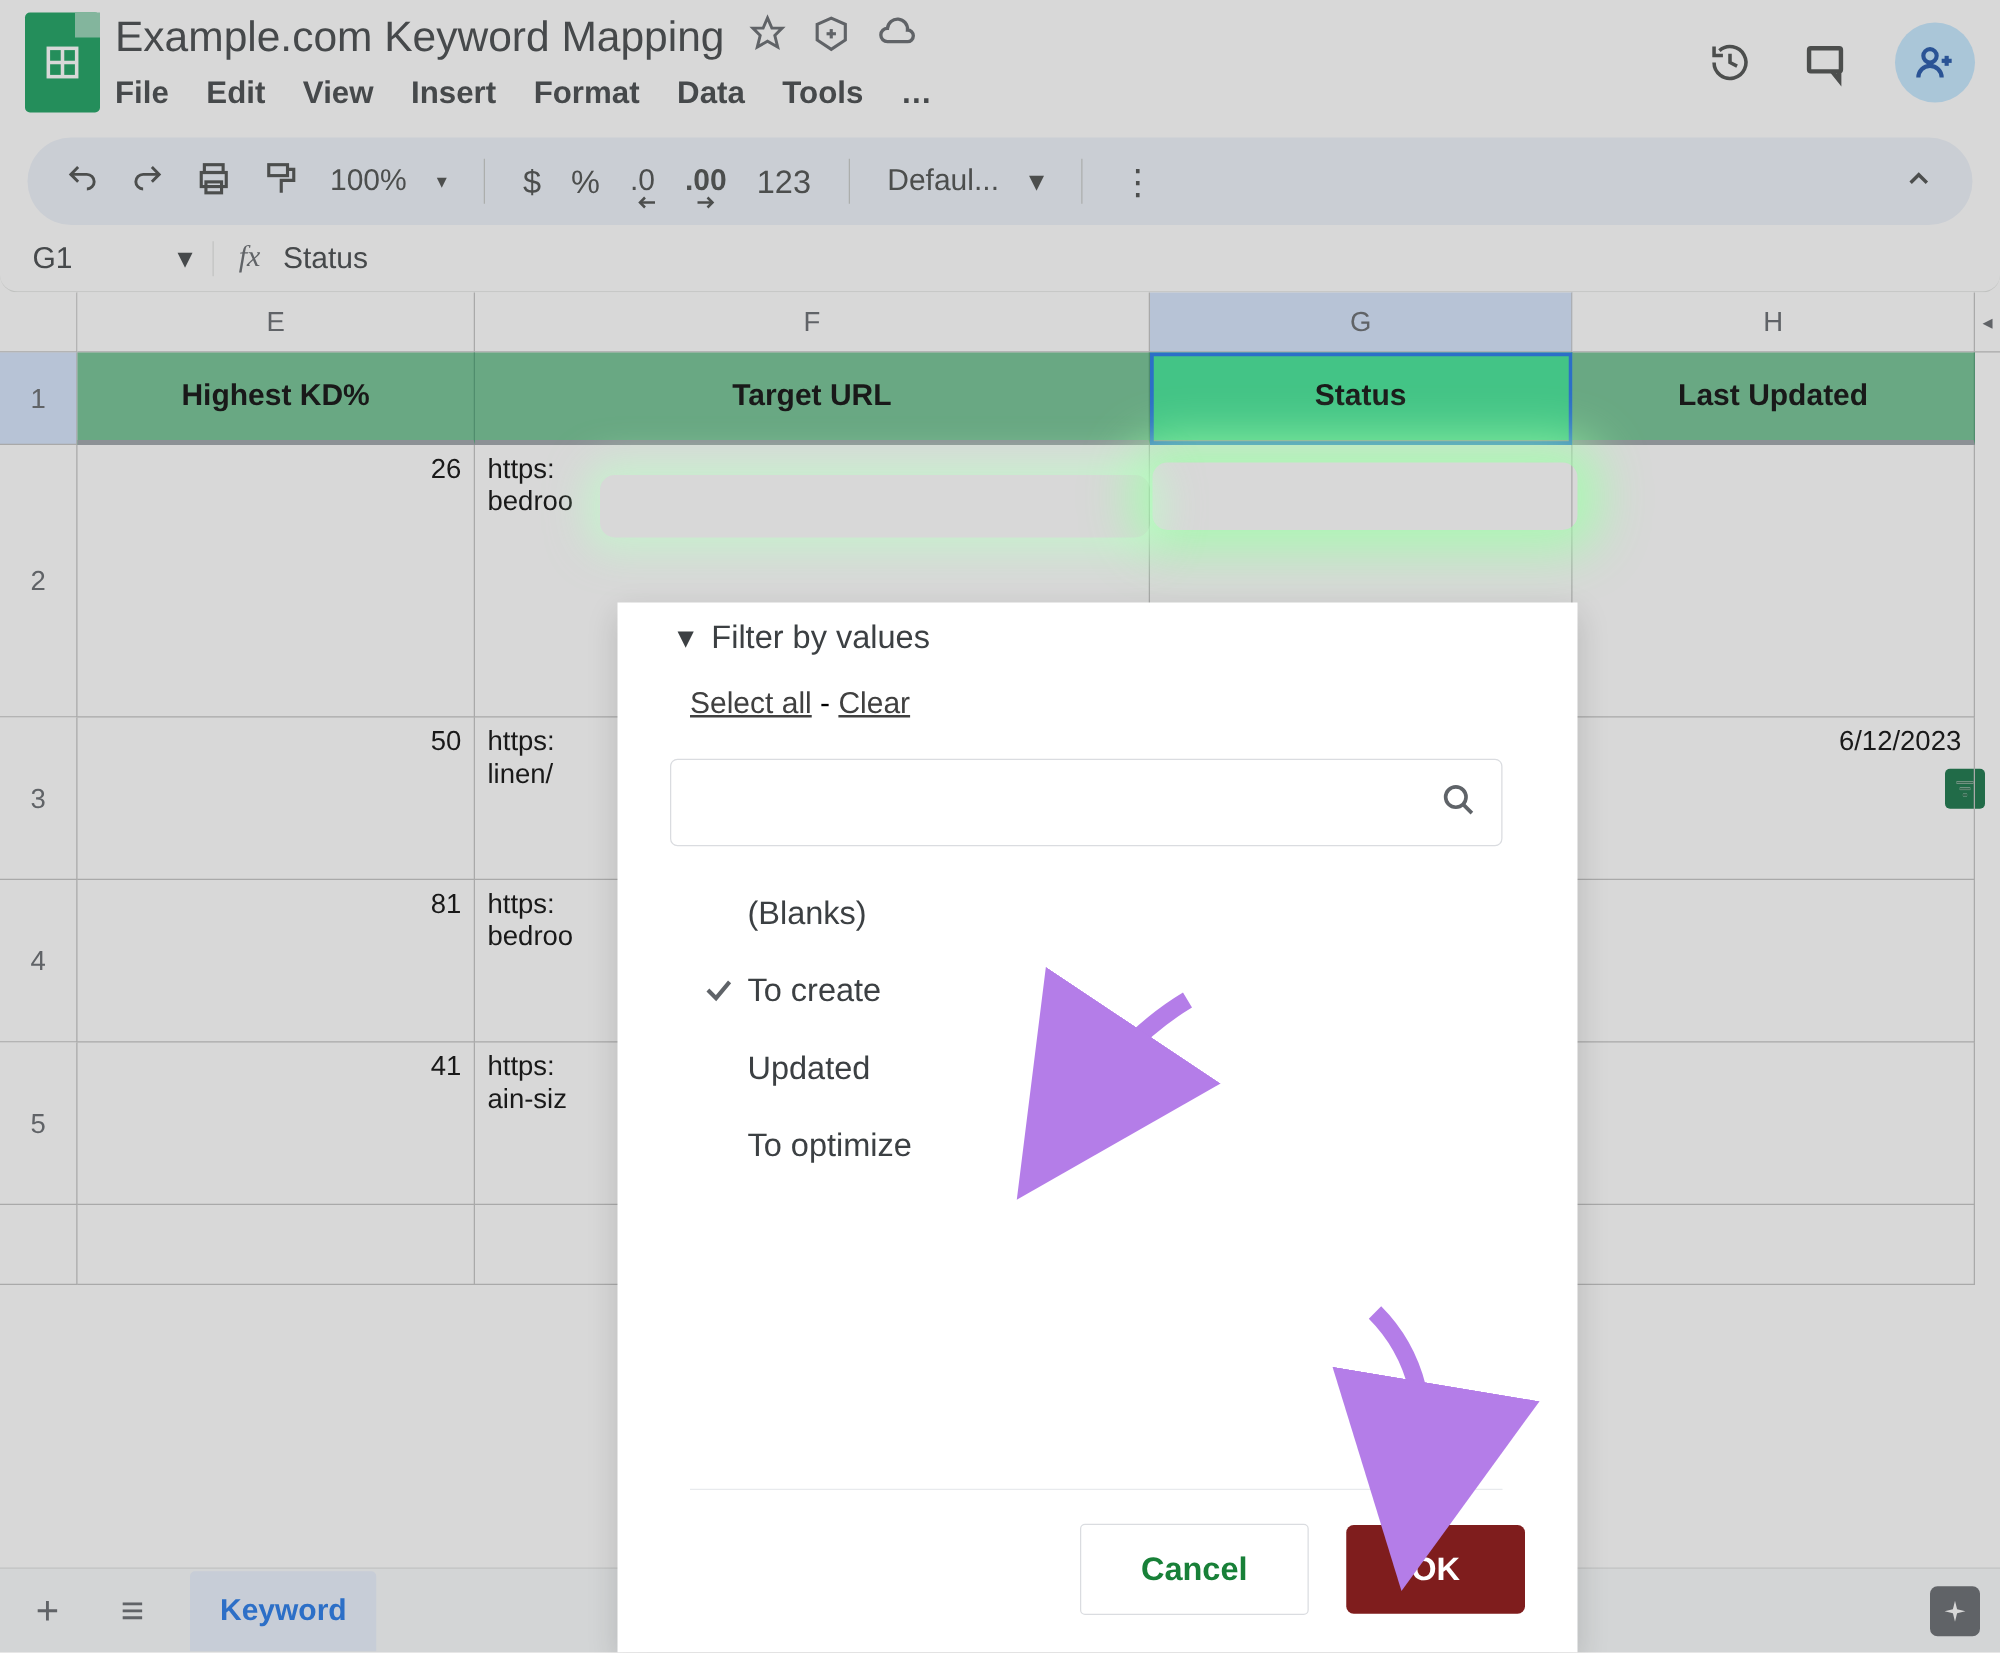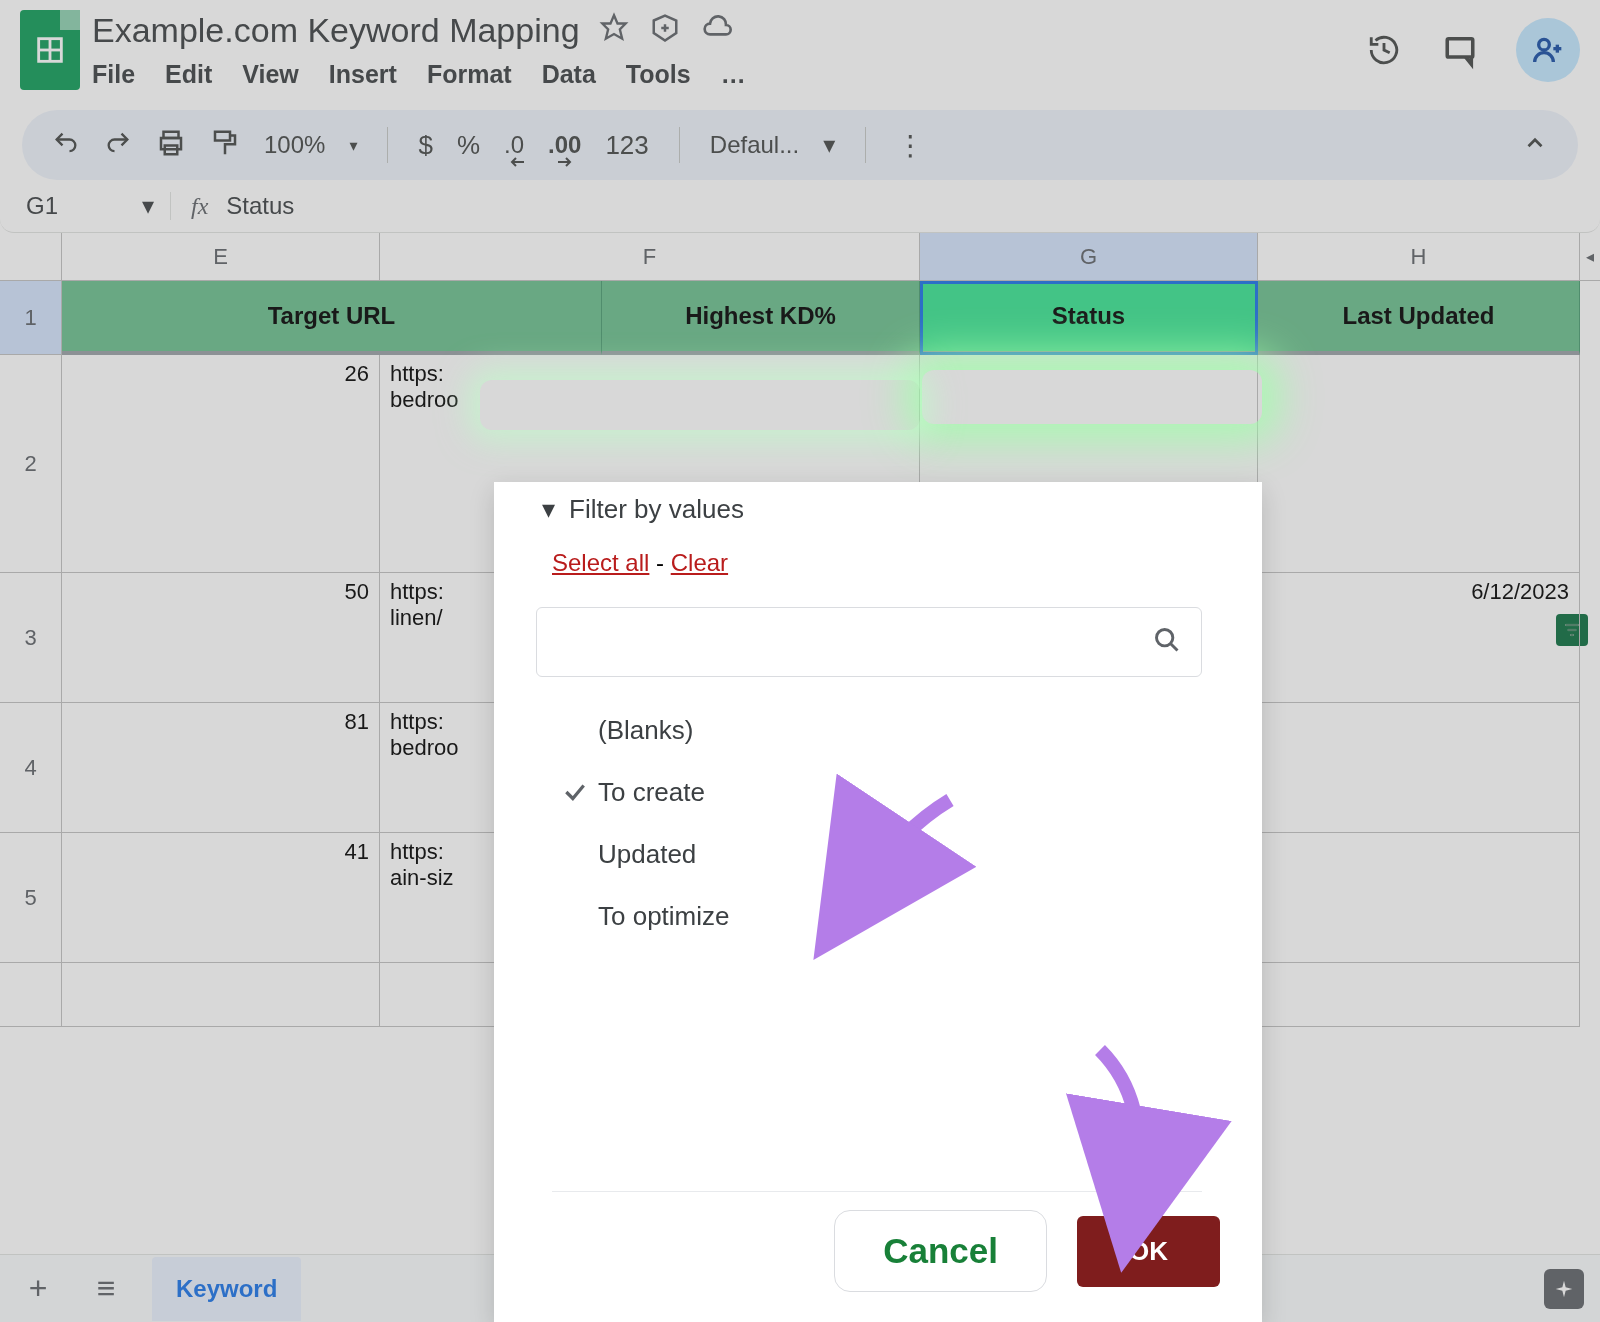--- a/index.html
+++ b/index.html
@@ -70,30 +70,30 @@
   
   .glow-g { position:absolute; top:370px; left:922px; width:340px; height:54px; pointer-events:none;
     box-shadow: 0 0 40px 18px rgba(160,255,170,0.8); border-radius:12px; z-index:7;}
   .glow-f { position:absolute; top:380px; left:480px; width:440px; height:50px; pointer-events:none;
     box-shadow: 0 0 30px 12px rgba(190,255,200,0.6); border-radius:12px; z-index:7;}
 
   
   .filter-popup { position:absolute; top:482px; left:494px; width:768px; height:840px; background:#fff; z-index:20; box-shadow:0 8px 24px rgba(0,0,0,0.15);}
   .fp-head { display:flex; align-items:center; gap:14px; padding:12px 26px 18px 48px; font-size:26px; color:#3c4043;}
   .fp-links { padding:6px 26px 18px 58px; font-size:24px;}
-  .fp-links a { color:#b91c1c; text-decoration:underline; cursor:pointer;}
+  .fp-links a { color:#404040; text-decoration:underline; cursor:pointer;}
   .fp-search { margin:12px 60px 18px 42px; border:1px solid #dadce0; border-radius:6px; height:70px; display:flex; align-items:center; padding:0 20px;}
   .fp-search input { border:none; flex:1; font-size:22px; outline:none;}
   .fp-search .sico { color:#5f6368;}
   .fp-items { padding:4px 0 0 58px;}
   .fp-item { display:flex; align-items:center; height:62px; font-size:26px; color:#3c4043;}
   .fp-item .chk { width:46px; display:flex; justify-content:center; color:#5f6368;}
   .fp-footer { position:absolute; bottom:30px; right:42px; display:flex; gap:30px; align-items:center;}
   .fp-divider { position:absolute; bottom:130px; left:58px; right:60px; height:1px; background:#e8eaed;}
-  .btn-cancel { border:1px solid #dadce0; background:#fff; color:#188038; font-size:35px; padding:20px 48px; border-radius:16px; font-weight:bold;}
+  .btn-cancel { border:1px solid #dadce0; background:#fff; color:#188038; font-size:26px; padding:20px 48px; border-radius:4px; font-weight:bold;}
   .btn-ok { background:#7f1d1d; color:#fff; font-size:26px; padding:20px 52px; border-radius:6px; border:none; font-weight:bold;}
 
   
   .arrow { position:absolute; z-index:30; pointer-events:none;}
   svg { overflow: visible; }
 </style>
 </head>
 <body>
 
 <div class="header">
@@ -217,32 +217,32 @@
     <div class="row-hdr-space"></div>
     <div class="col-hdr col-E">E</div>
     <div class="col-hdr col-F">F</div>
     <div class="col-hdr col-G sel">G</div>
     <div class="col-hdr col-H">H</div>
     <div class="row-scroll-ind">◂</div>
   </div>
 
   <div class="data-row">
     <div class="row-hdr sel" style="height:74px;">1</div>
-    <div class="hdrcell col-F">
-      <span>Target URL</span>
+    <div class="hdrcell col-E">
+      <span>Highest KD%</span>
       <span class="filter-ico">
           <svg width="20" height="20" viewBox="0 0 24 24" fill="none" stroke="#2a6b4b" stroke-width="2">
             <line x1="4" y1="6" x2="20" y2="6"></line>
             <line x1="7" y1="12" x2="17" y2="12"></line>
             <line x1="10" y1="18" x2="14" y2="18"></line>
           </svg>
         </span>
     </div>
-    <div class="hdrcell col-E">
-      <span>Highest KD%</span>
+    <div class="hdrcell col-F">
+      <span>Target URL</span>
       <span class="filter-ico">
           <svg width="20" height="20" viewBox="0 0 24 24" fill="none" stroke="#2a6b4b" stroke-width="2">
             <line x1="4" y1="6" x2="20" y2="6"></line>
             <line x1="7" y1="12" x2="17" y2="12"></line>
             <line x1="10" y1="18" x2="14" y2="18"></line>
           </svg>
         </span>
     </div>
     <div class="hdrcell col-G selected">
       <span>Status</span>

